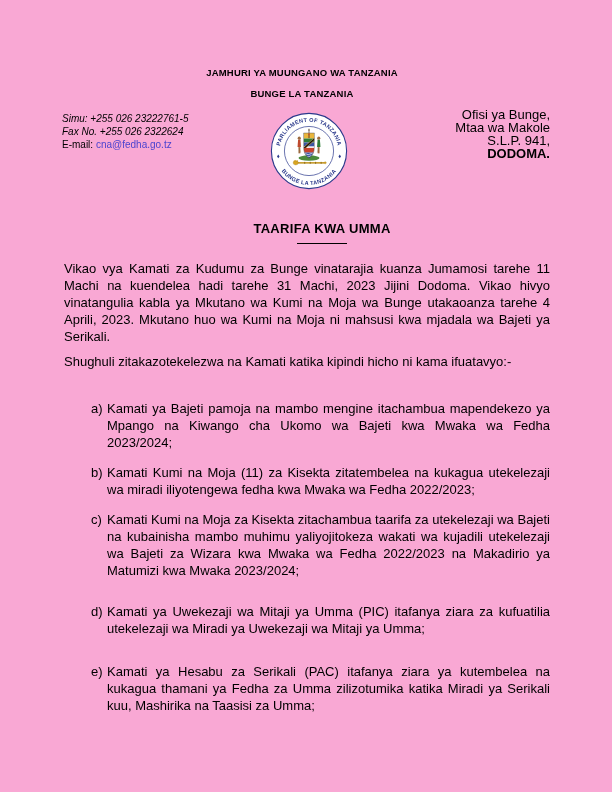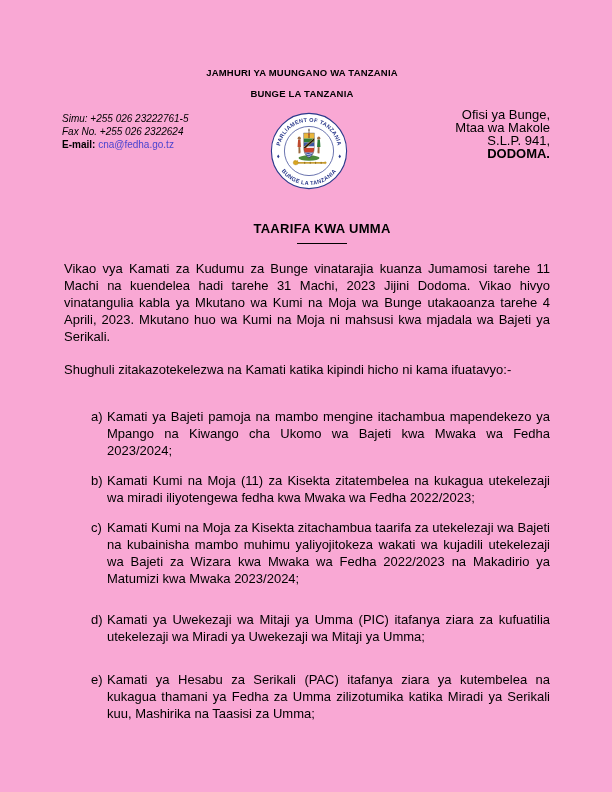--- a/index.html
+++ b/index.html
@@ -17,21 +17,21 @@
   .hdr { position: absolute; left: 0; width: 604px; text-align: center; font-weight: bold; letter-spacing: 0.2px; }
   .hdr1 { top: 67px; font-size: 9.5px; }
   .hdr2 { top: 88px; font-size: 9.5px; }
 
   
   .contact-left {
     position: absolute; left: 62px; top: 112px;
     font-size: 10px; line-height: 13px;
   }
   .contact-left .it { font-style: italic; }
-  .email-label { font-weight: bold; }
+  .email-label { font-weight: normal; }
   .email { color: #4a43cf; text-decoration: none; cursor: pointer; }
 
   
   .addr-right {
     position: absolute; right: 62px; top: 108px;
     font-size: 13px; line-height: 13px; text-align: right;
   }
   .addr-right .bold { font-weight: bold; }
 
   
@@ -48,21 +48,21 @@
     position: absolute; left: 297px; top: 243px; width: 50px; height: 0;
     border-top: 1.3px solid #000;
   }
 
   
   .content {
     position: absolute; left: 64px; top: 260px; width: 486px;
     font-size: 13px; line-height: 17px;
   }
   .content p { text-align: justify; }
-  .p-activities { margin-top: 16px; }
+  .p-activities { margin-top: 8px; }
   .list { margin-top: 30px; padding-left: 27px; }
   .li { display: flex; }
   .li + .li { margin-top: 13px; }
   .li.gap-lg { margin-top: 24px; }
   .li.gap-xl { margin-top: 26px; }
   .li .marker { flex: 0 0 16px; }
   .li .txt { flex: 1; text-align: justify; }
 </style>
 </head>
 <body>

